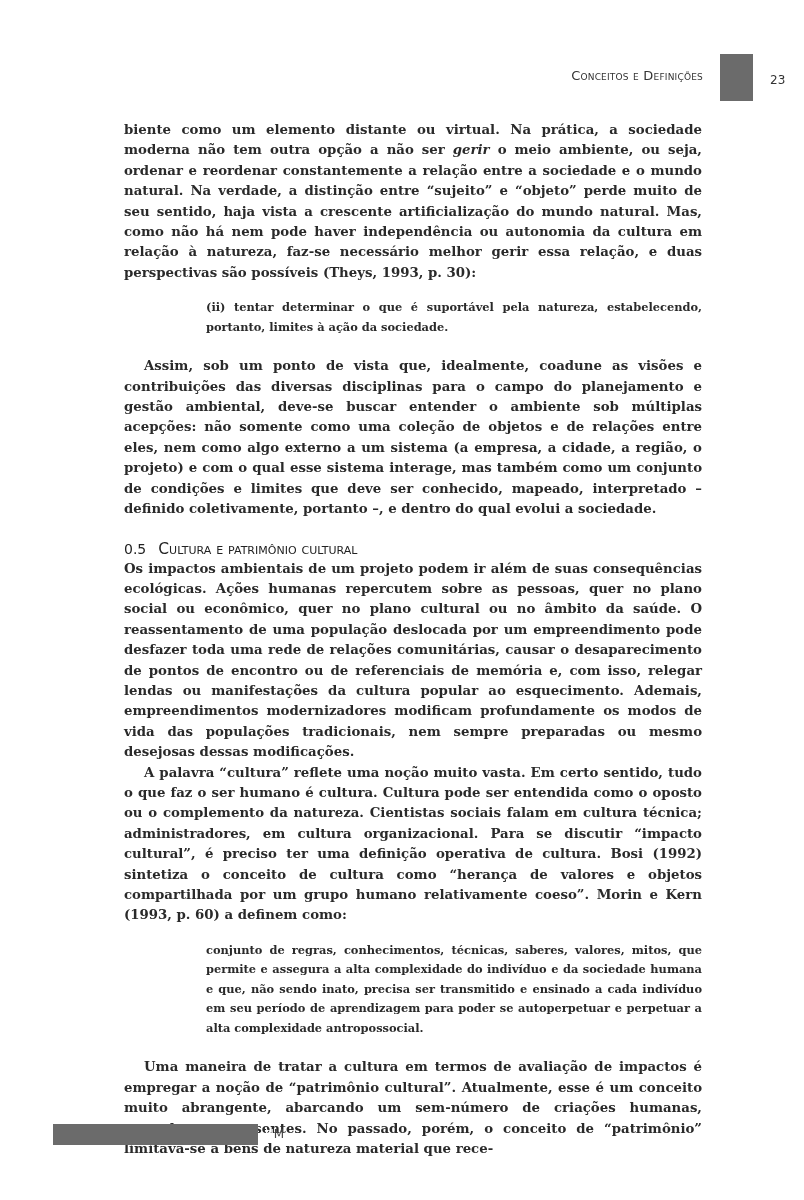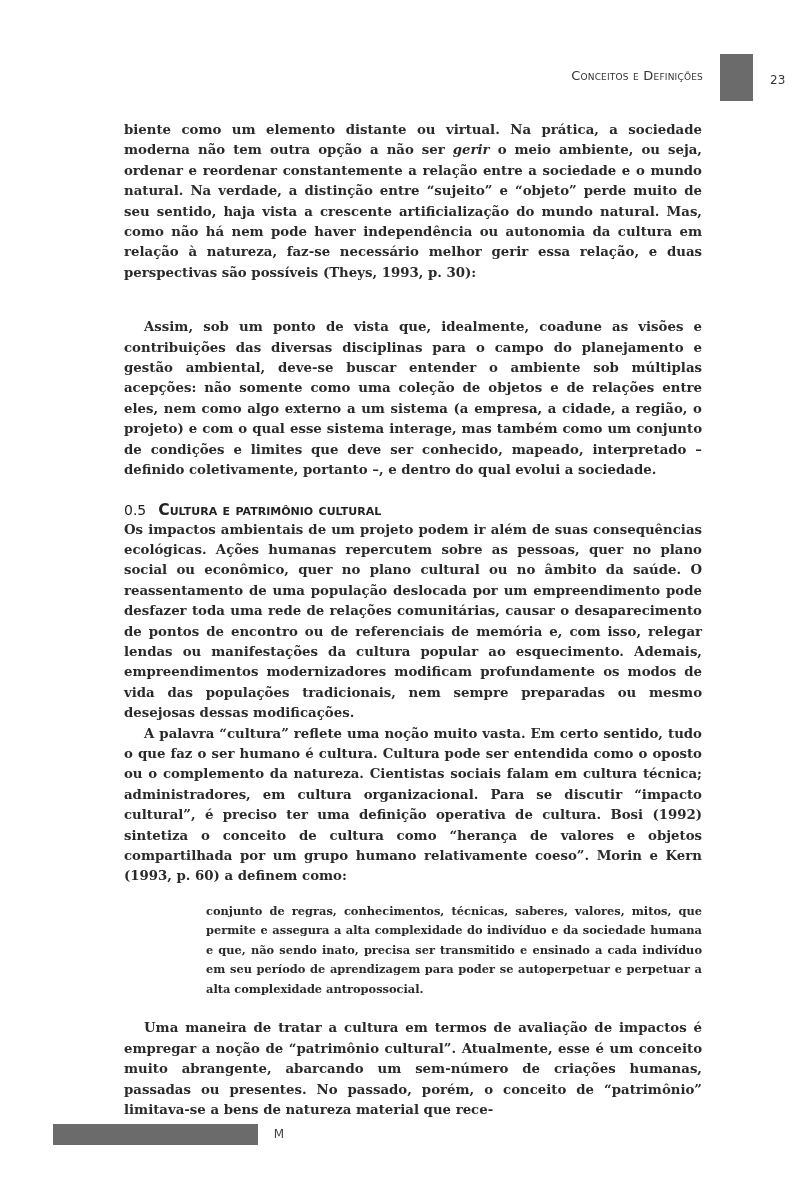--- a/index.html
+++ b/index.html
@@ -29,21 +29,21 @@
   .quote p { margin: 0; }
   .gap-before-quote { height: 15px; }
   .gap-after-quote { height: 19px; }
   .gap-before-heading { height: 19px; }
 
   h2.section-heading {
     margin: 0; font-family: "DejaVu Sans", sans-serif; font-weight: normal;
     font-size: 15.5px; line-height: 20px; color: #222; font-variant: small-caps;
   }
   h2.section-heading .num { font-variant: normal; margin-right: 12px; font-size: 14px; }
-  h2.section-heading .title { font-weight: 700; }
+  h2.section-heading .title { font-weight: 400; }
 
   .foot-bar { position: absolute; left: 36px; top: 1124px; width: 205px; height: 21px; background: #6b6b6b; }
   .foot-label {
     position: absolute; left: 248px; top: 1127px;
     font-family: "DejaVu Sans", sans-serif; font-size: 12px; color: #ffffff; letter-spacing: 0px;
   }
   .foot-label .m { color: #444; }
 </style>
 </head>
 <body>
@@ -52,20 +52,21 @@
 
   <div class="running-head">Conceitos e Definições</div>
   <div class="head-box"></div>
   <div class="page-number">23</div>
 
   <div class="body">
     <p><span>biente como um elemento distante ou virtual. Na prática, a sociedade moderna não tem outra opção a não ser </span><em>gerir</em><span> o meio ambiente, ou seja, ordenar e reordenar constantemente a relação entre a sociedade e o mundo natural. Na verdade, a distinção entre “sujeito” e “objeto” perde muito de seu sentido, haja vista a crescente artificialização do mundo natural. Mas, como não há nem pode haver independência ou autonomia da cultura em relação à natureza, faz-se necessário melhor gerir essa relação, e duas perspectivas são possíveis (Theys, 1993, p. 30):</span></p>
 
     <div class="gap-before-quote"></div>
     <div class="quote">
+      <p>(ii) tentar determinar o que é suportável pela natureza, estabelecendo, portanto, limites à ação da sociedade.</p>
     </div>
     <div class="gap-after-quote"></div>
 
     <p class="indent">Assim, sob um ponto de vista que, idealmente, coadune as visões e contribuições das diversas disciplinas para o campo do planejamento e gestão ambiental, deve-se buscar entender o ambiente sob múltiplas acepções: não somente como uma coleção de objetos e de relações entre eles, nem como algo externo a um sistema (a empresa, a cidade, a região, o projeto) e com o qual esse sistema interage, mas também como um conjunto de condi­ções e limites que deve ser conhecido, mapeado, interpretado – definido coletivamente, portanto –, e dentro do qual evolui a sociedade.</p>
 
     <div class="gap-before-heading"></div>
     <h2 class="section-heading"><span class="num">0.5</span><span class="title">Cultura e patrimônio cultural</span></h2>
 
     <p>Os impactos ambientais de um projeto podem ir além de suas consequências ecológicas. Ações humanas repercutem sobre as pessoas, quer no plano social ou econômico, quer no plano cultural ou no âmbito da saúde. O reassentamento de uma população deslocada por um empreendimento pode desfazer toda uma rede de relações comunitárias, causar o desaparecimento de pontos de encontro ou de referenciais de memória e, com isso, relegar lendas ou manifestações da cultura popular ao esquecimento. Ademais, empreendimentos modernizadores modificam profundamente os modos de vida das populações tradicionais, nem sempre preparadas ou mesmo desejosas dessas modificações.</p>
     <p class="indent">A palavra “cultura” reflete uma noção muito vasta. Em certo sentido, tudo o que faz o ser humano é cultura. Cultura pode ser entendida como o oposto ou o complemento da natureza. Cientistas sociais falam em cultura técnica; administradores, em cultura organizacional. Para se discutir “impacto cultural”, é preciso ter uma definição operativa de cultura. Bosi (1992) sintetiza o conceito de cultura como “herança de valores e objetos compartilhada por um grupo humano relativamente coeso”. Morin e Kern (1993, p. 60) a definem como:</p>

